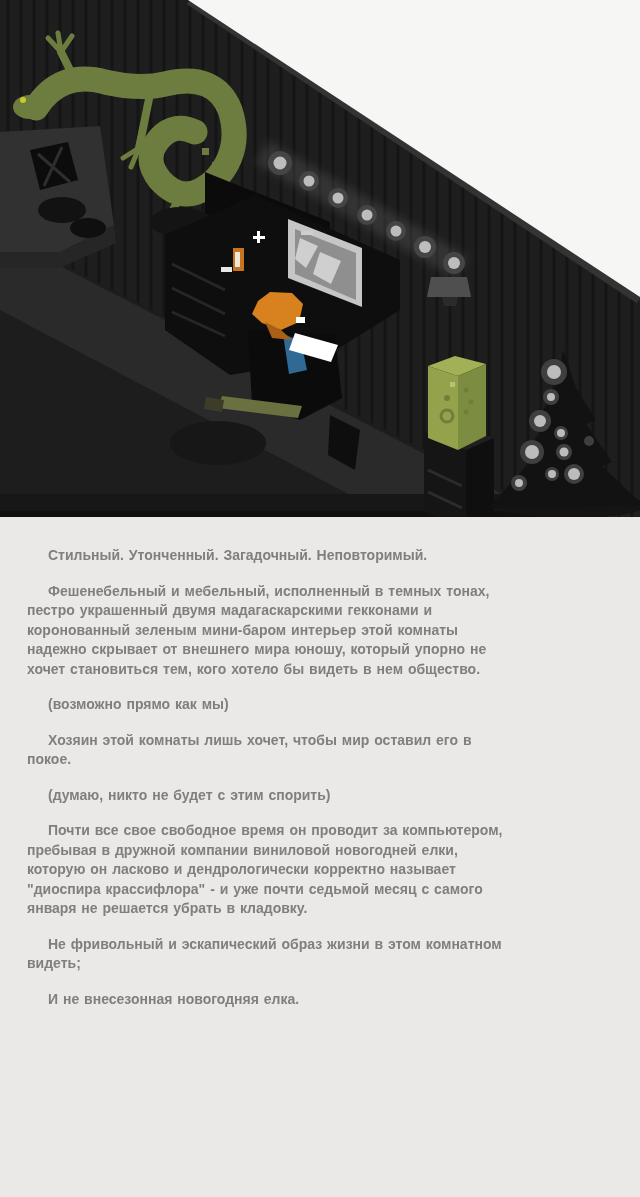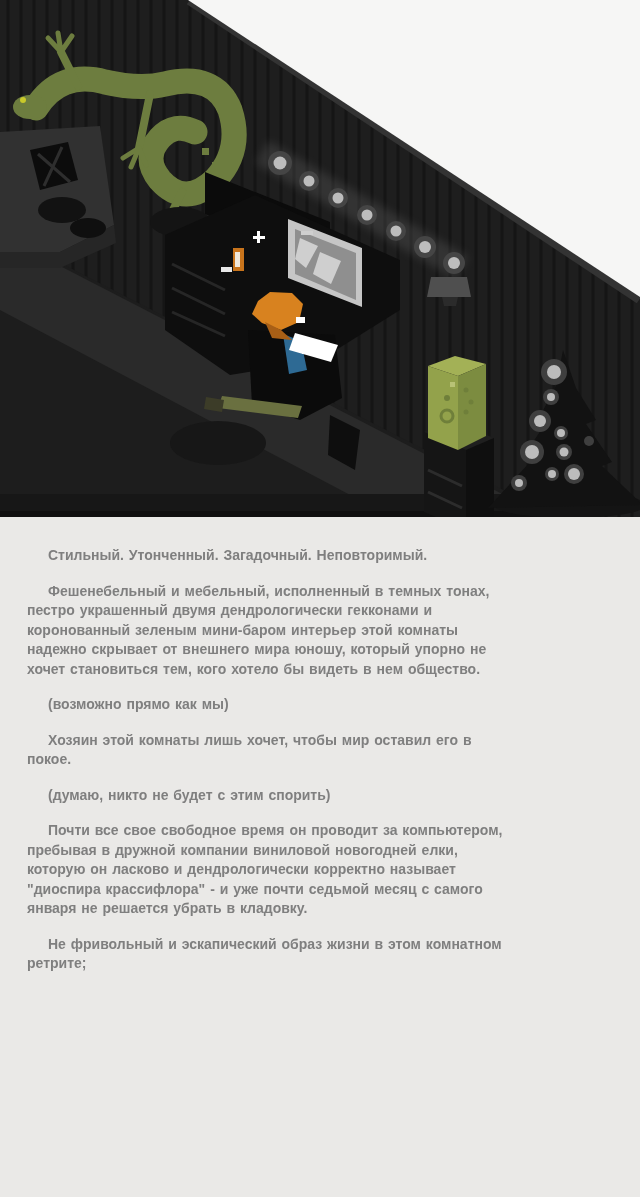--- a/index.html
+++ b/index.html
@@ -237,21 +237,22 @@
           <circle cx="519" cy="483" r="8" fill="#3f3f3f"></circle>
           <circle cx="519" cy="483" r="4" fill="#bcbcbc"></circle>
           <circle cx="589" cy="441" r="5" fill="#3f3f3f"></circle>
         </g>
       </g>
     </svg>
   </div>
 
   <div class="story">
     <p>Стильный. Утонченный. Загадочный. Неповторимый.</p>
-    <p>Фешенебельный и мебельный, исполненный в темных тонах, пестро украшенный двумя дендрологически гекконами и коронованный зеленым мини-баром интерьер этой комнаты надежно скрывает от внешнего мира юношу, который упорно не хочет становиться тем, кого хотело бы видеть в нем общество.</p>
+    <p>Фешенебельный и мебельный, исполненный в темных тонах, пестро украшенный двумя мадагаскарскими гекконами и коронованный зеленым мини-баром интерьер этой комнаты надежно скрывает от внешнего мира юношу, который упорно не хочет становиться тем, кого хотело бы видеть в нем общество.</p>
     <p>(возможно прямо как мы)</p>
     <p>Хозяин этой комнаты лишь хочет, чтобы мир оставил его в покое.</p>
     <p>(думаю, никто не будет с этим спорить)</p>
     <p>Почти все свое свободное время он проводит за компьютером, пребывая в дружной компании виниловой новогодней елки, которую он ласково и дендрологически корректно называет "диоспира крассифлора" - и уже почти седьмой месяц с самого января не решается убрать в кладовку.</p>
-    <p>Не фривольный и эскапический образ жизни в этом комнатном ретрите;</p>
+    <p>Не фривольный и эскапический образ жизни в этом комнатном видеть;</p>
+    <p>И не внесезонная новогодняя елка.</p>
   </div>
 
 </div>
 
 </body></html>

